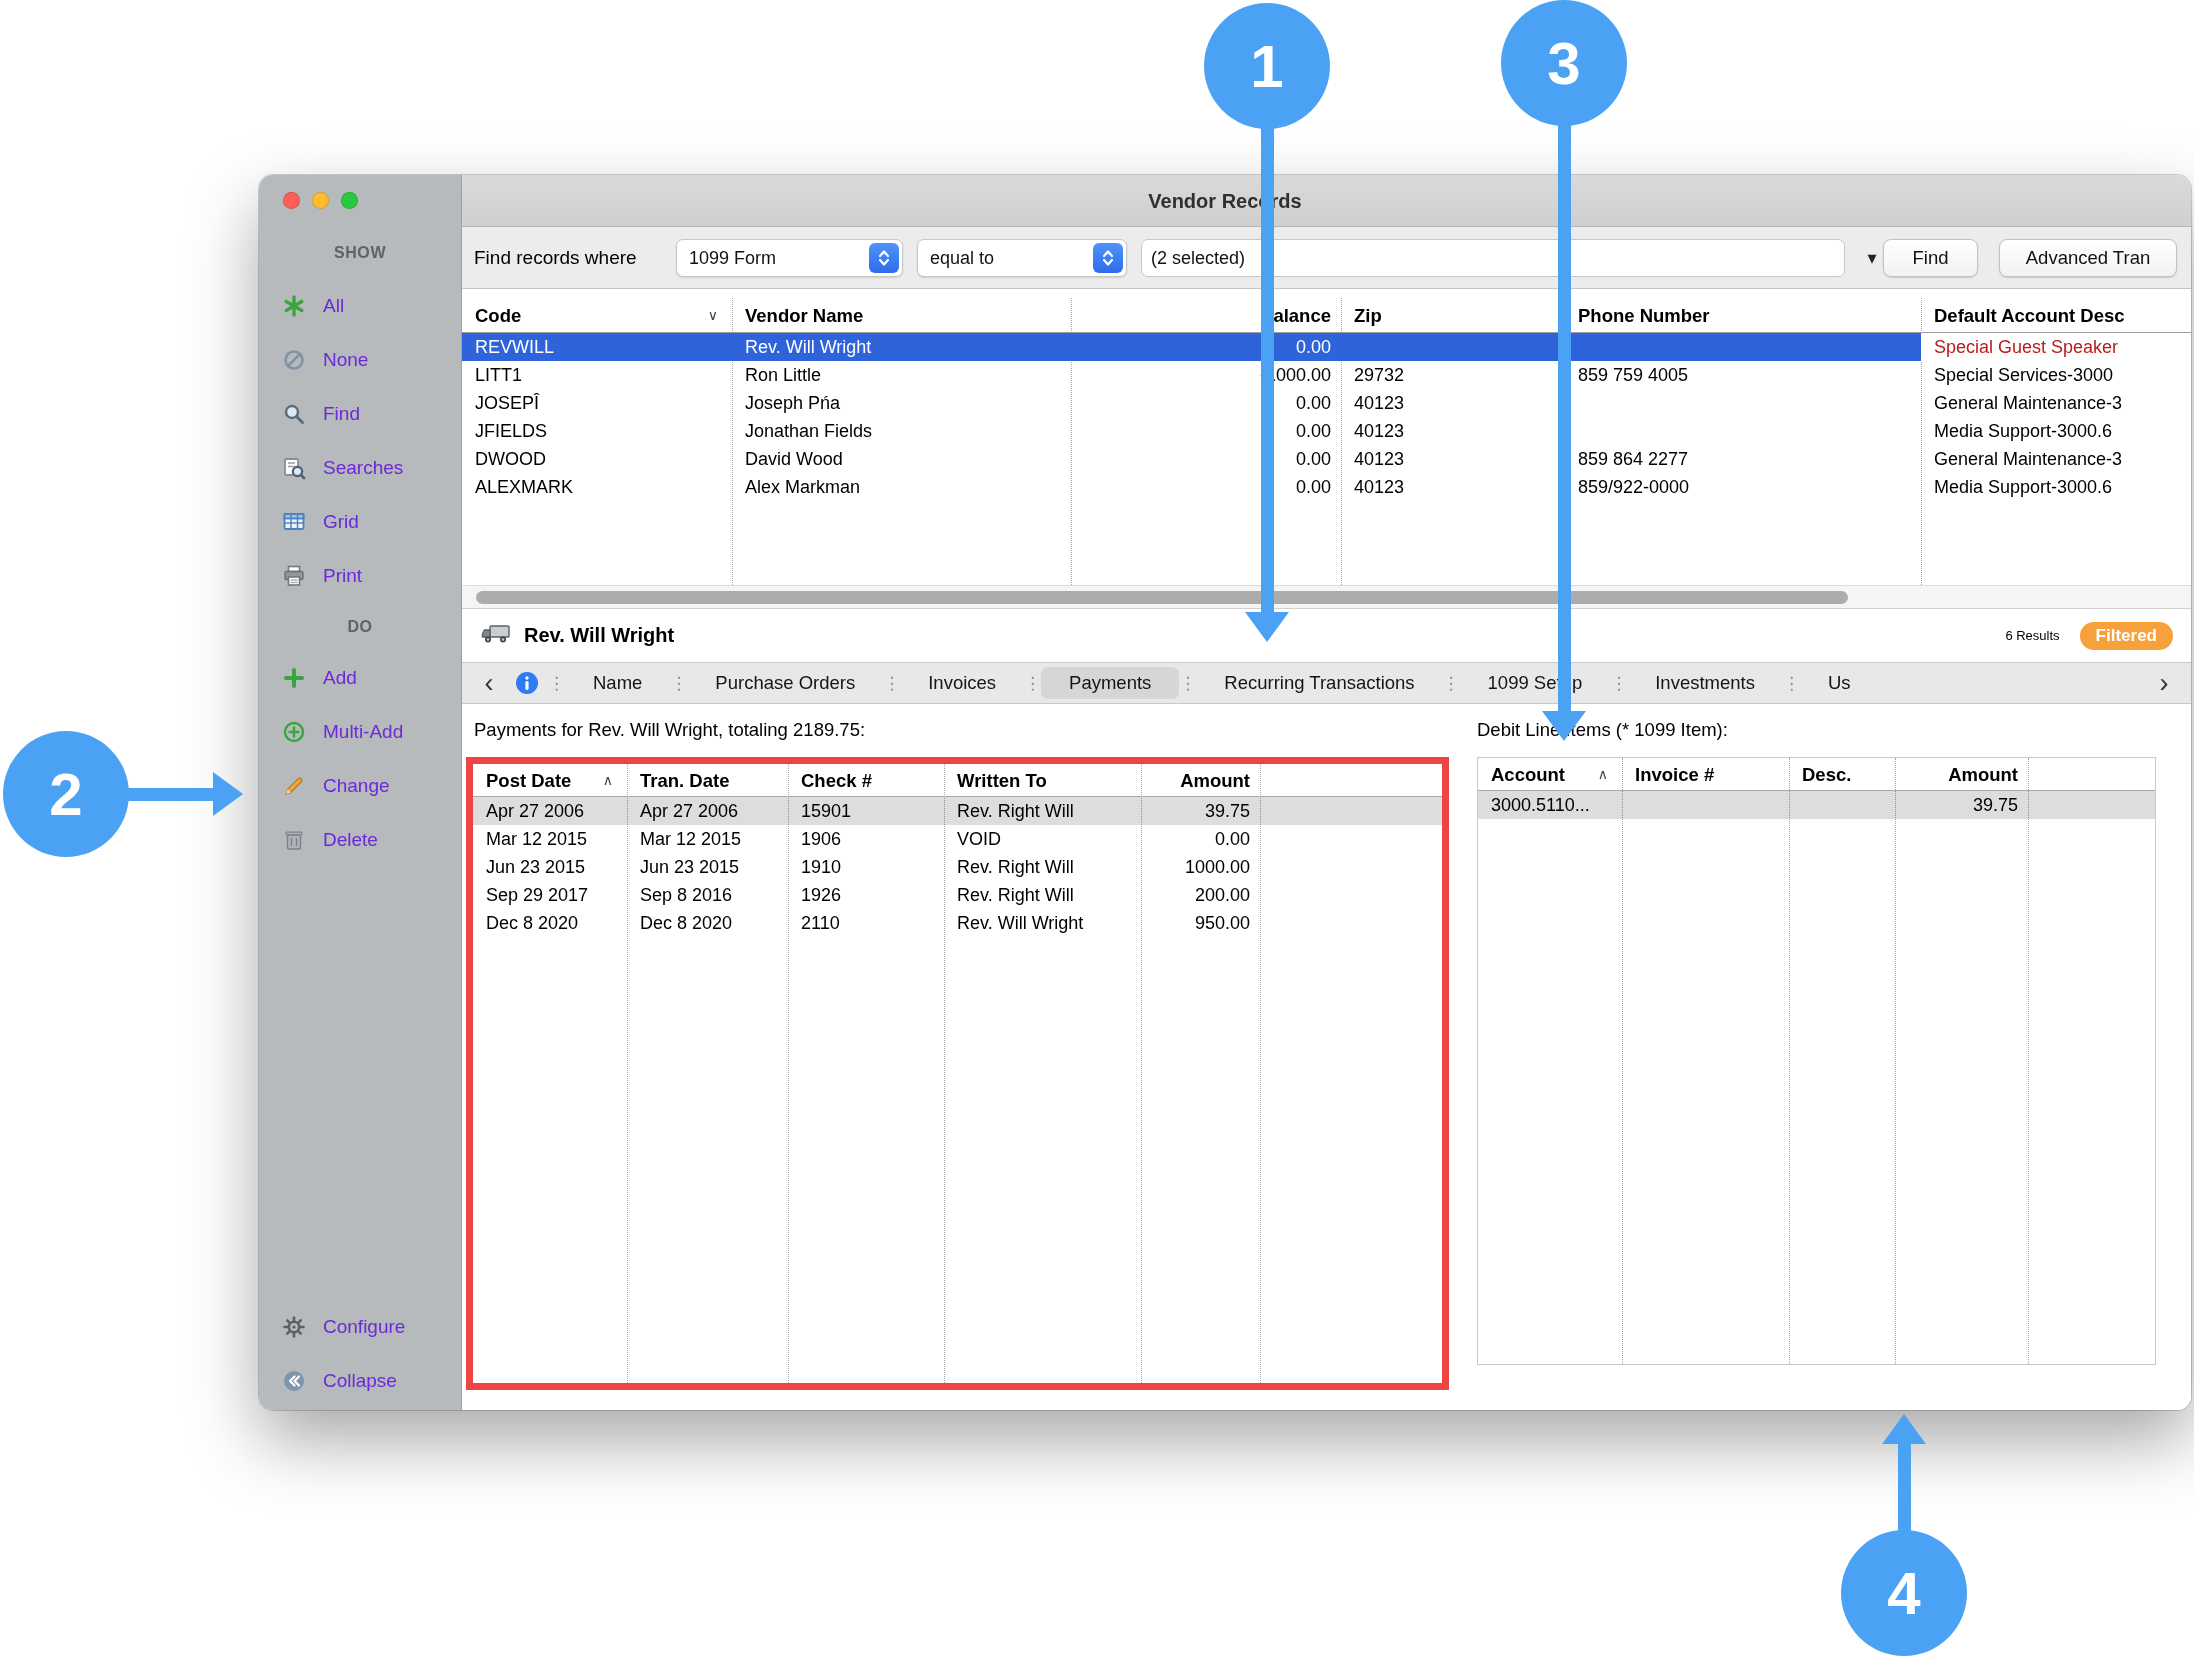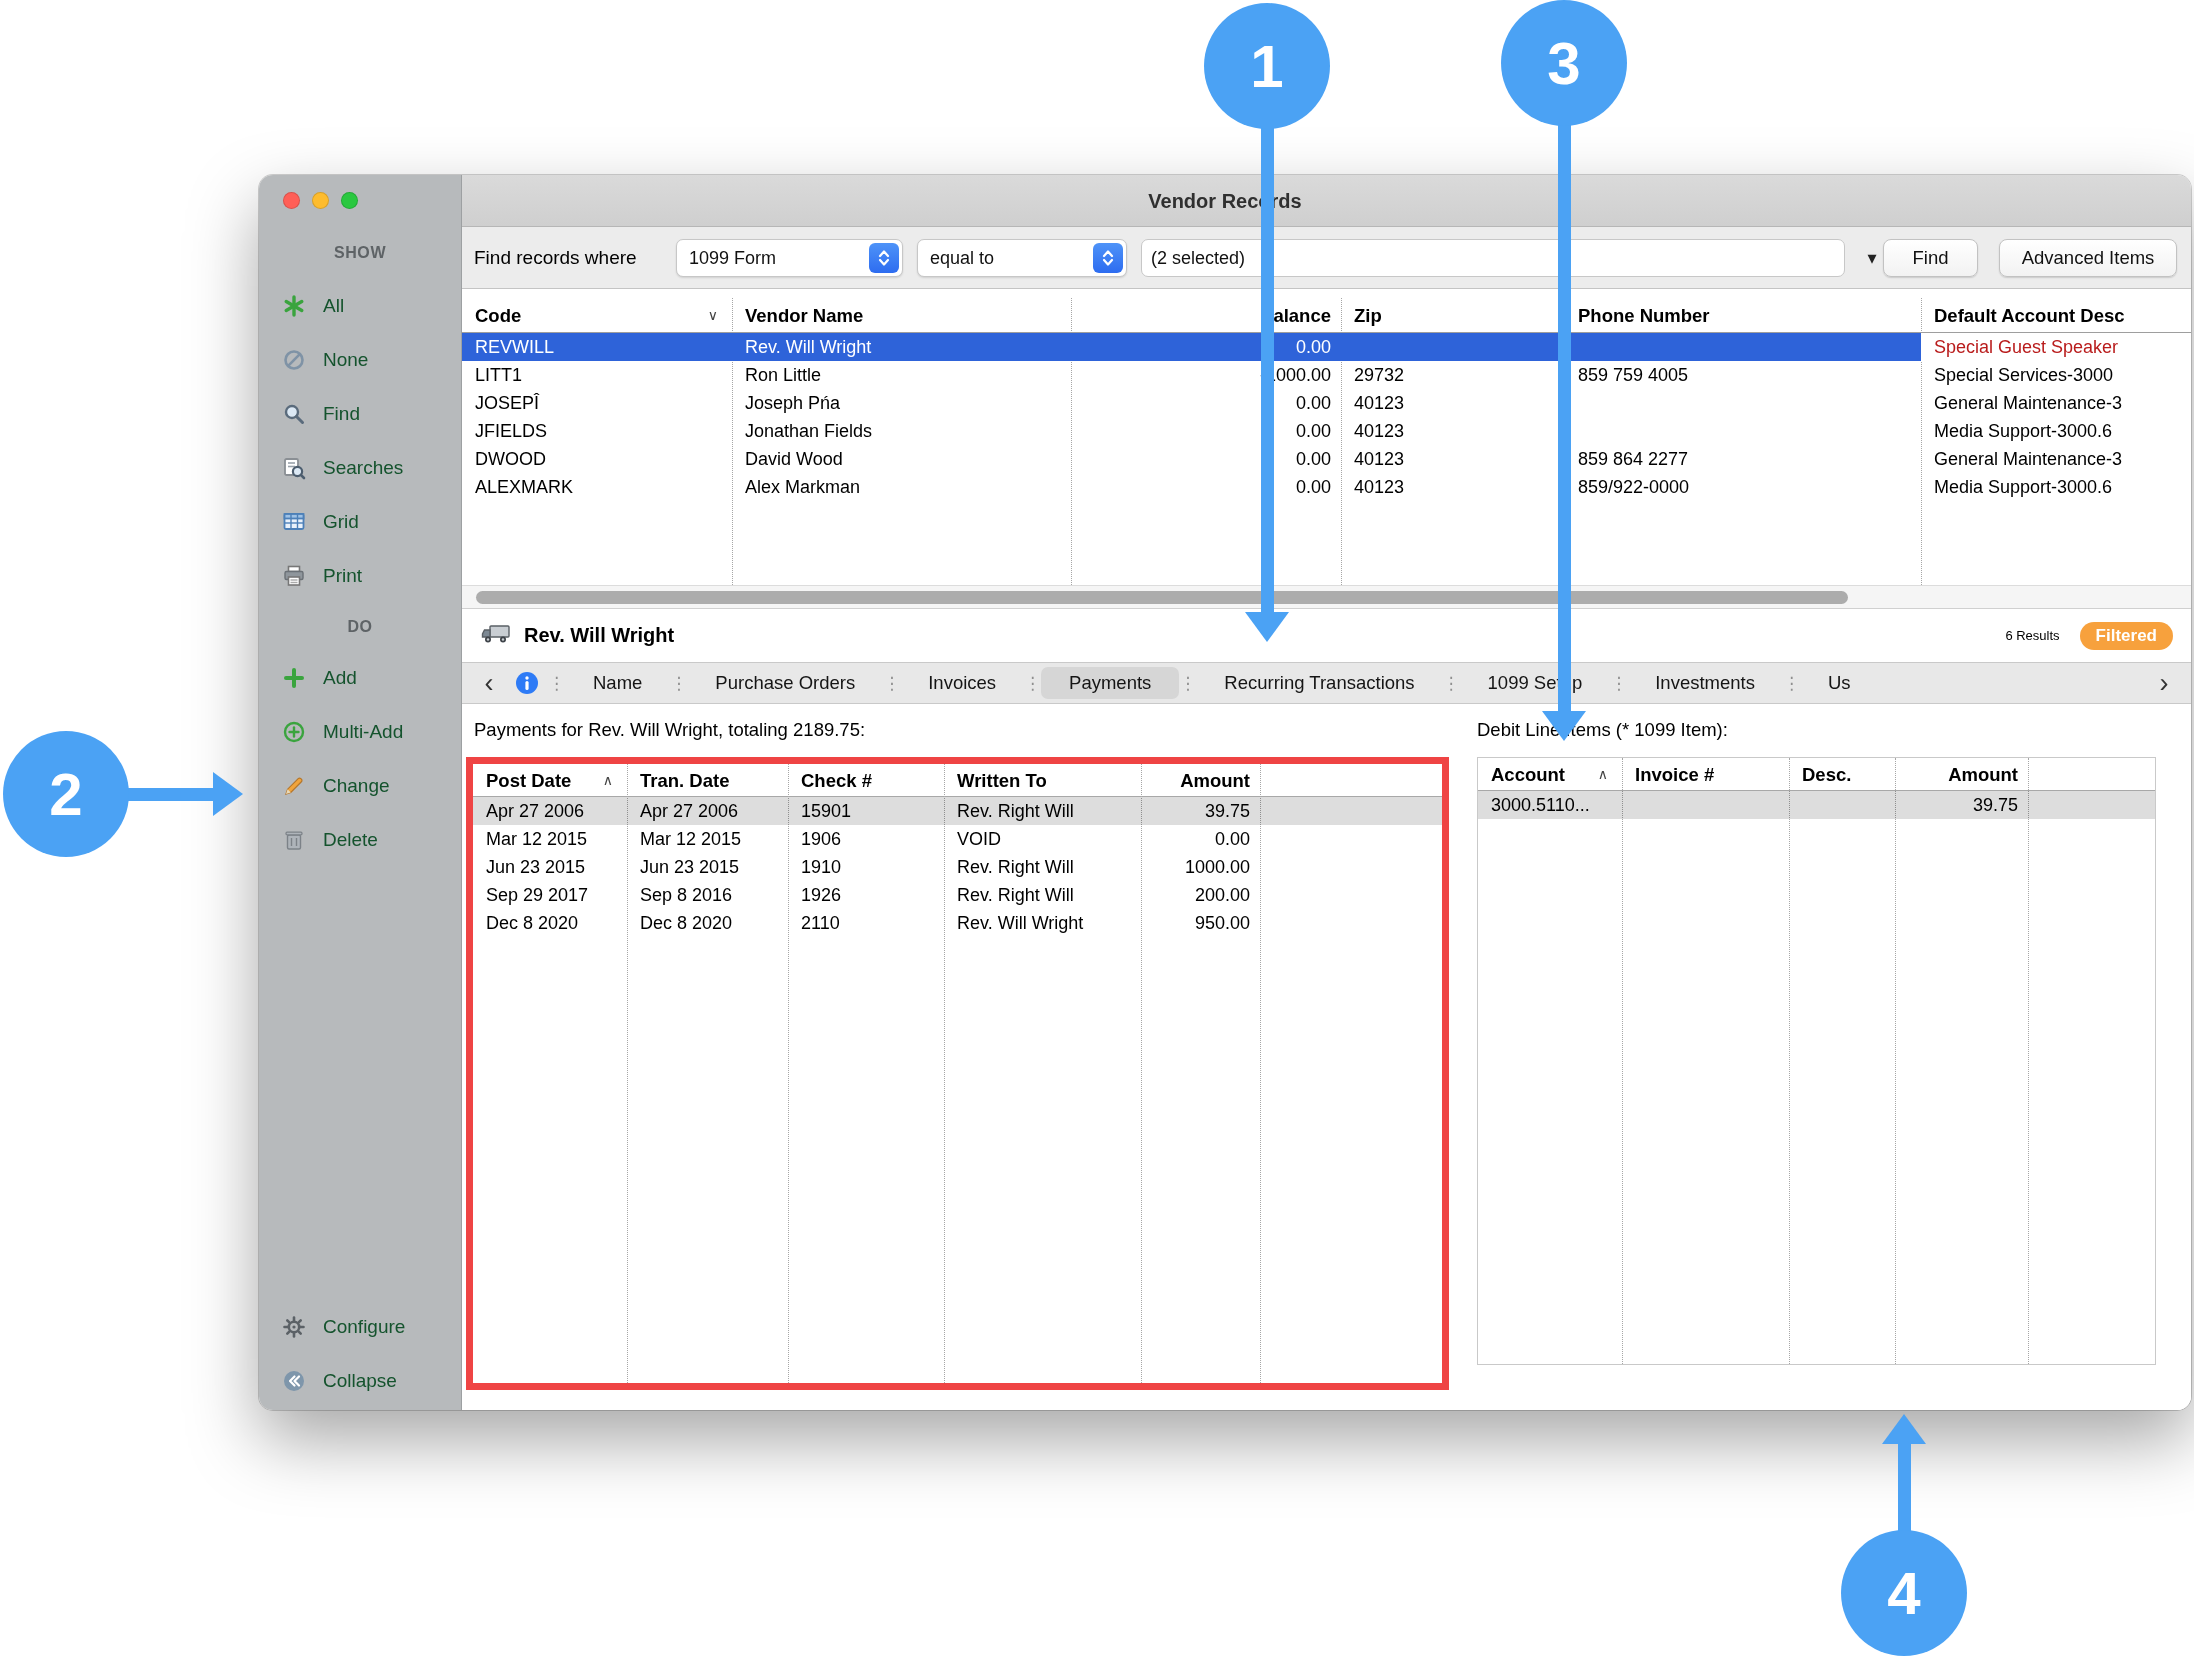--- a/index.html
+++ b/index.html
@@ -20,21 +20,21 @@
   .tl-min   { left:53px; background:#febc2e; }
   .tl-zoom  { left:82px; background:#2ac840; }
 
   
   .sidebar { position:absolute; left:0; top:0; bottom:0; width:203px; background:#b7babc;
              border-right:1px solid #9da0a2; padding-top:52px; z-index:2; }
   .sb-section { height:52px; line-height:52px; text-align:center; font-size:16px; font-weight:bold;
                 color:#5e6366; letter-spacing:.6px; }
   .sb-section.do { height:48px; line-height:48px; }
   .sb-item { height:54px; display:flex; align-items:center; padding-left:22px; gap:16px;
-             font-size:19px; color:#14532d; }
+             font-size:19px; color:#6d28d9; }
   .sb-icon { width:26px; display:flex; justify-content:center; align-items:center; }
   .sb-bottom { position:absolute; left:0; right:0; bottom:2px; }
 
   
   .content { position:absolute; left:203px; top:52px; right:0; bottom:0; background:#fff; }
 
   
   .find-bar { position:absolute; left:0; top:0; width:1729px; height:62px; background:#ececec;
               border-bottom:1px solid #c4c4c4; }
   .fb-label { position:absolute; left:12px; top:0; height:62px; line-height:62px; font-size:19px; color:#000; }
@@ -301,21 +301,21 @@
           <span class="pbtn">
               <svg width="16" height="22" viewBox="0 0 16 22">
                 <path d="M4 9 L8 4.5 L12 9" fill="none" stroke="#fff" stroke-width="2.2" stroke-linecap="round" stroke-linejoin="round"></path>
                 <path d="M4 13 L8 17.5 L12 13" fill="none" stroke="#fff" stroke-width="2.2" stroke-linecap="round" stroke-linejoin="round"></path>
               </svg>
             </span>
         </div>
         <input class="search-field" type="text" value="(2 selected)" style="">
         <div class="disclosure">▾</div>
         <div class="btn btn-find">Find</div>
-        <div class="btn btn-adv">Advanced Items</div>
+        <div class="btn btn-adv">Advanced Tran</div>
       </div>
 
       <div class="vtable">
         <div class="vline" style="left:270px"></div>
         <div class="vline" style="left:609px"></div>
         <div class="vline" style="left:879px"></div>
         <div class="vline" style="left:1103px"></div>
         <div class="vline" style="left:1459px"></div>
         <div class="thead">
           <div class="cell vc1"><span>Code</span><span class="sort">∨</span></div>

